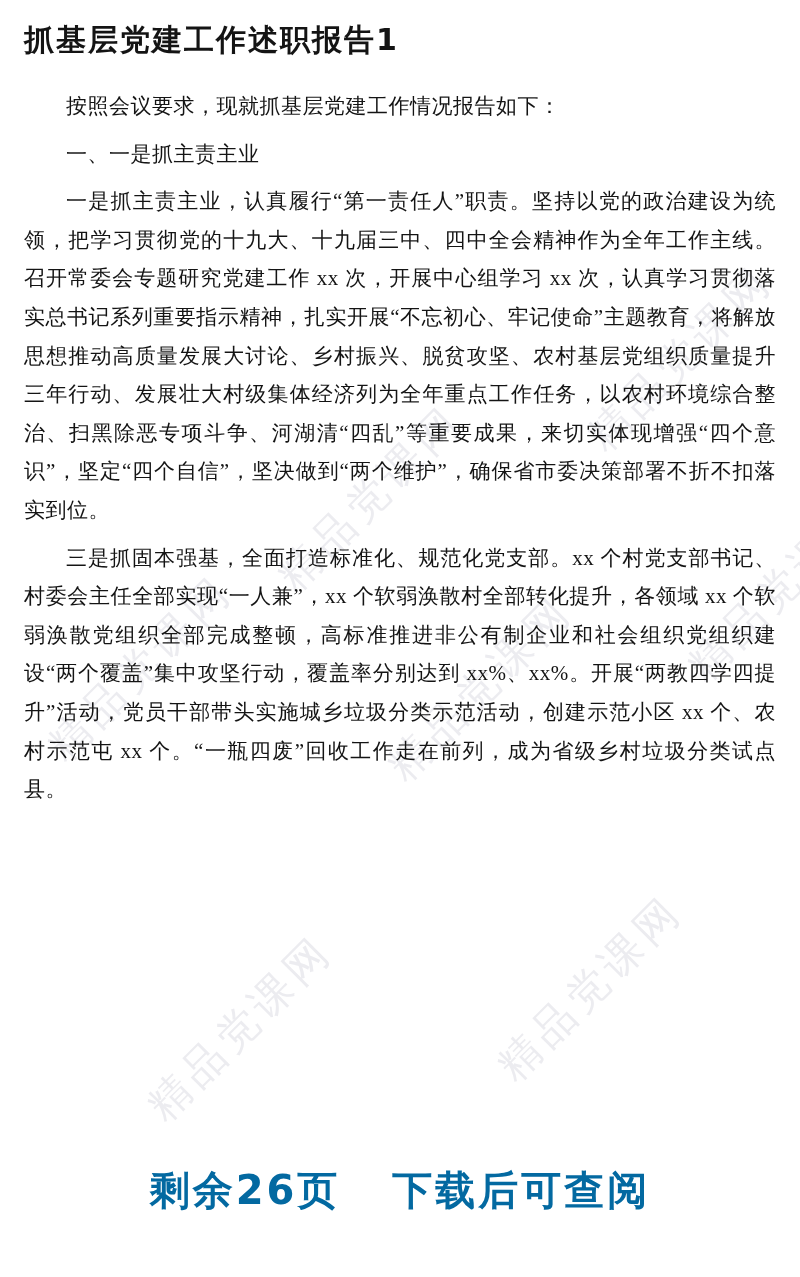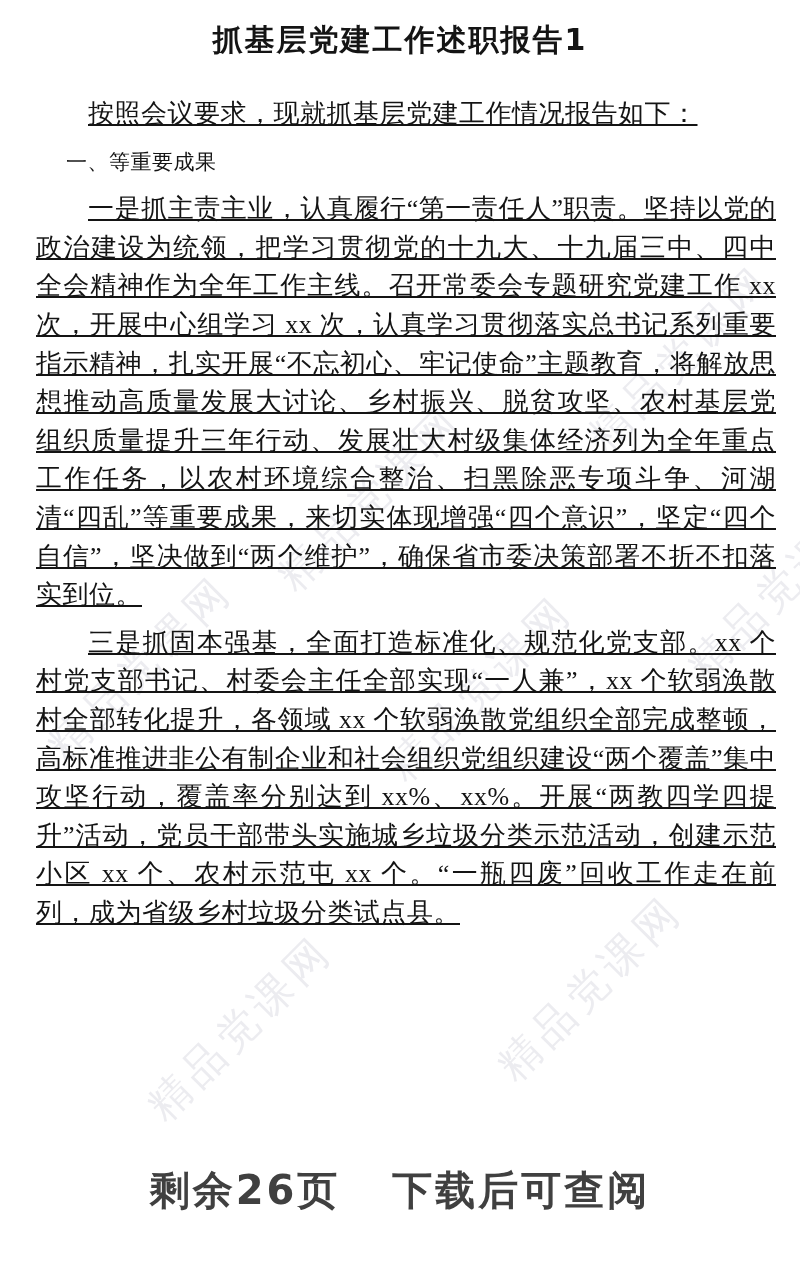--- a/index.html
+++ b/index.html
@@ -32,51 +32,50 @@
   }
   .page {
     position: relative;
     z-index: 1;
     padding: 12px 24px 0 24px;
   }
   .doc-title {
     font-family: "DejaVu Sans", "Liberation Sans", sans-serif;
     font-size: 30px;
     font-weight: bold;
-    text-align: center;
+    text-align: left;
     letter-spacing: 2px;
-    margin: 8px 0 34px 0;
+    margin: 8px 0 26px 0;
   }
   .para {
-    font-size: 26px;
+    font-size: 21px;
     line-height: 38.6px;
     letter-spacing: 0.5px;
     text-align: justify;
     text-indent: 2em;
-    margin: 0 0 9px 12px;
-    text-decoration: underline;
+    margin: 0 0 9px 0;
   }
   .section-heading {
     font-size: 21px;
     line-height: 38.6px;
     letter-spacing: 0.5px;
     text-indent: 2em;
     margin: 0 0 9px 0;
   }
   .footer-notice {
     position: absolute;
     left: 0;
     top: 1163px;
     width: 100%;
     z-index: 1;
     text-align: center;
     font-family: "DejaVu Sans", "Liberation Sans", sans-serif;
     font-size: 40px;
     font-weight: bold;
-    color: #404040;
+    color: #0369a1;
     letter-spacing: 3px;
     cursor: pointer;
   }
   .footer-notice .gap {
     display: inline-block;
     width: 52px;
   }
 </style>
 </head>
 <body>
@@ -89,21 +88,21 @@
   <span class="wm" style="left: 660px; top: 560px;">精品党课网</span>
   <span class="wm" style="left: 120px; top: 1000px;">精品党课网</span>
   <span class="wm" style="left: 470px; top: 960px;">精品党课网</span>
 </div>
 
 <div class="page">
   <h1 class="doc-title">抓基层党建工作述职报告1</h1>
 
   <p class="para">按照会议要求，现就抓基层党建工作情况报告如下：</p>
 
-  <p class="section-heading">一、等重要成果</p>
+  <p class="section-heading">一、一是抓主责主业</p>
 
   <p class="para">一是抓主责主业，认真履行“第一责任人”职责。坚持以党的政治建设为统领，把学习贯彻党的十九大、十九届三中、四中全会精神作为全年工作主线。召开常委会专题研究党建工作 xx 次，开展中心组学习 xx 次，认真学习贯彻落实总书记系列重要指示精神，扎实开展“不忘初心、牢记使命”主题教育，将解放思想推动高质量发展大讨论、乡村振兴、脱贫攻坚、农村基层党组织质量提升三年行动、发展壮大村级集体经济列为全年重点工作任务，以农村环境综合整治、扫黑除恶专项斗争、河湖清“四乱”等重要成果，来切实体现增强“四个意识”，坚定“四个自信”，坚决做到“两个维护”，确保省市委决策部署不折不扣落实到位。</p>
   <p class="para">三是抓固本强基，全面打造标准化、规范化党支部。xx 个村党支部书记、村委会主任全部实现“一人兼”，xx 个软弱涣散村全部转化提升，各领域 xx 个软弱涣散党组织全部完成整顿，高标准推进非公有制企业和社会组织党组织建设“两个覆盖”集中攻坚行动，覆盖率分别达到 xx%、xx%。开展“两教四学四提升”活动，党员干部带头实施城乡垃圾分类示范活动，创建示范小区 xx 个、农村示范屯 xx 个。“一瓶四废”回收工作走在前列，成为省级乡村垃圾分类试点县。</p>
 </div>
 
 <div class="footer-notice">
   <span>剩余26页</span><span class="gap"></span><span>下载后可查阅</span>
 </div>
 
 </body></html>

